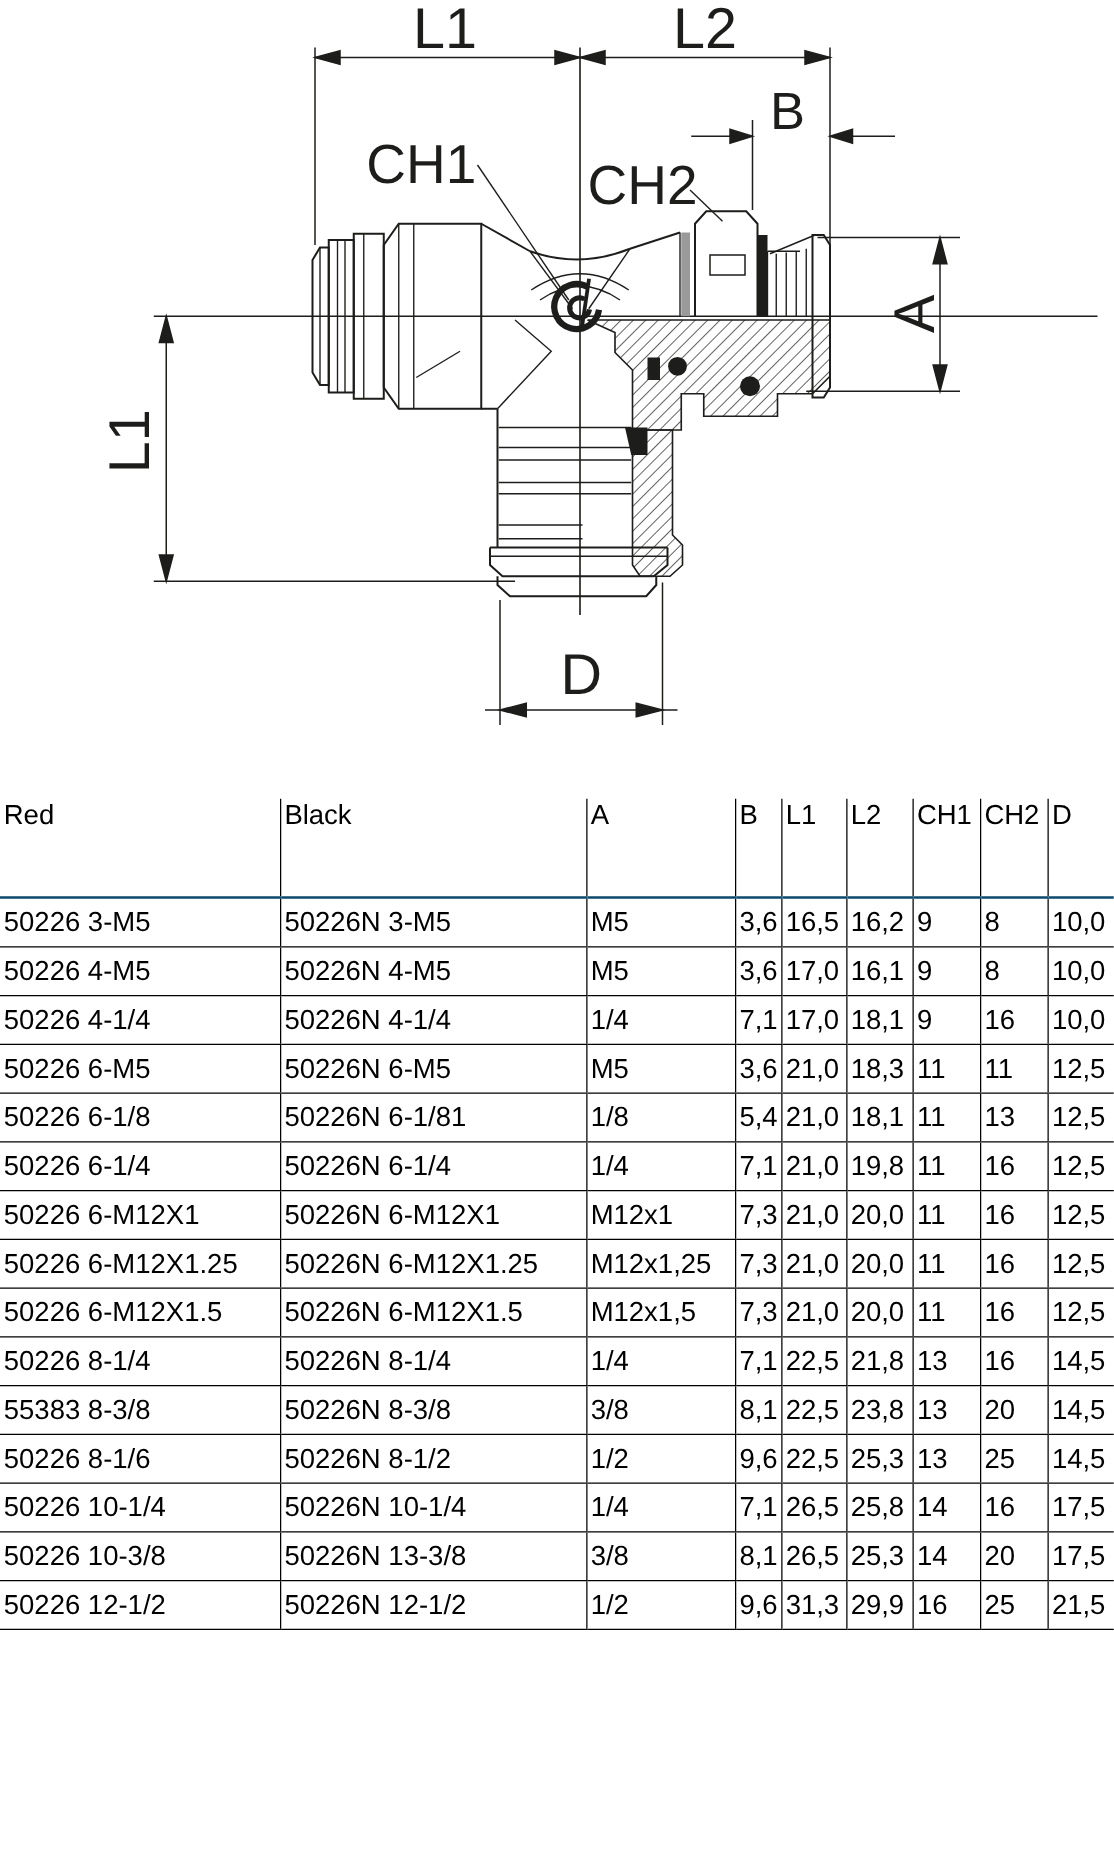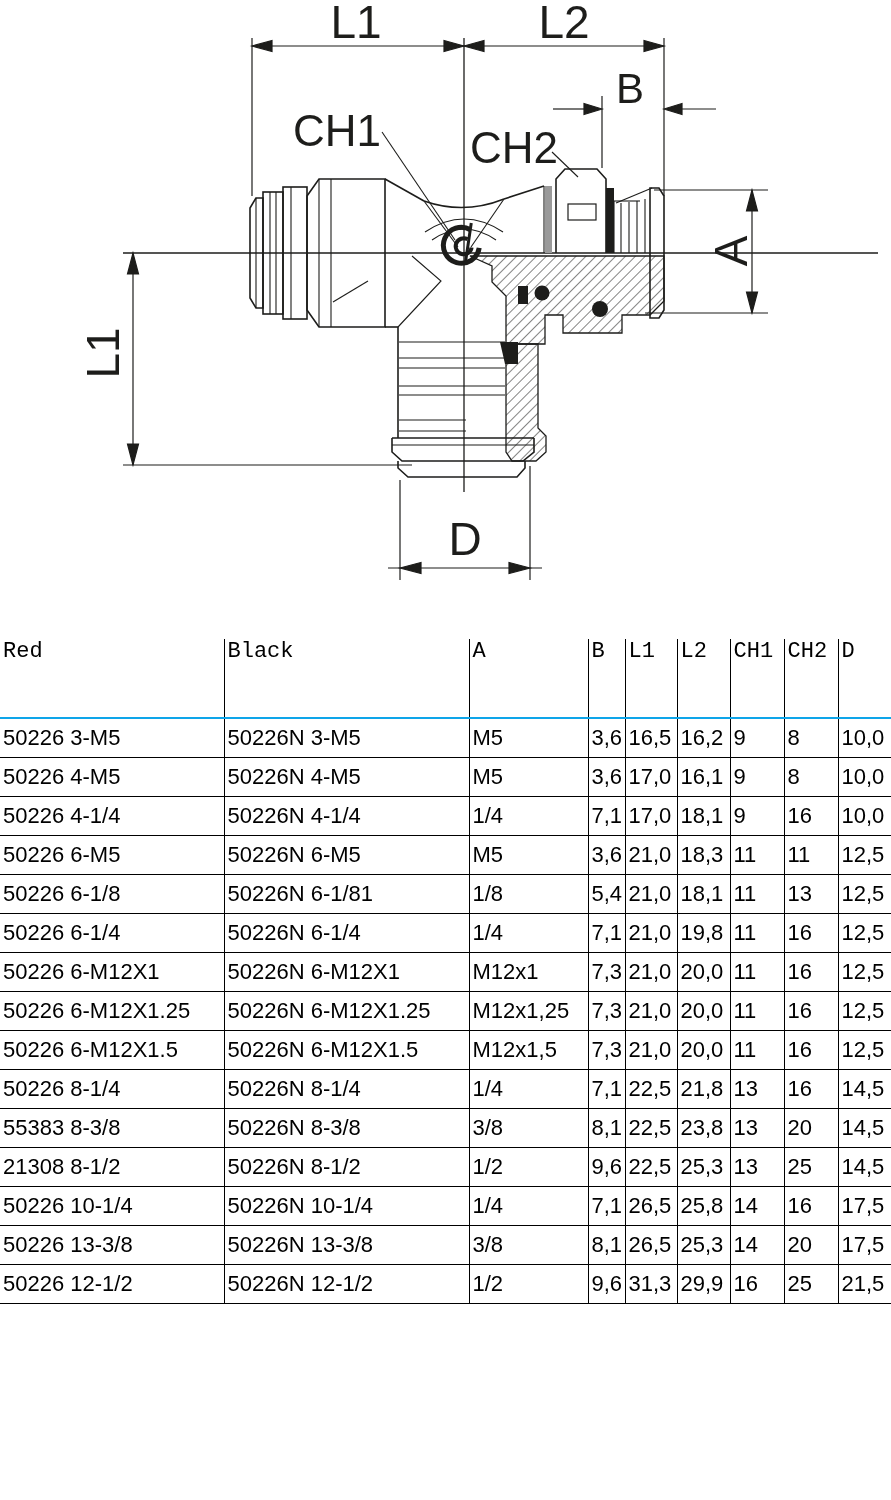--- a/index.html
+++ b/index.html
@@ -16,22 +16,21 @@
   }
   table.spec th, table.spec td {
     border-left:1.5px solid #000;
     padding:1px 1px 0 3px;
     text-align:left; font-weight:400;
     white-space:nowrap; overflow:hidden;
   }
   table.spec th:first-child, table.spec td:first-child { border-left:none; }
   table.spec thead th {
     height:77px; vertical-align:top;
-    border-bottom:2px solid #0ea5e9;
-    font-family:Liberation Mono, monospace;
+    border-bottom:2px solid #0c4a6e;
   }
   table.spec tbody td {
     height:37px; vertical-align:middle;
     border-bottom:1.5px solid #000;
   }
 </style>
 </head>
 <body>
 
 <svg class="drawing" width="891" height="620" viewBox="0 0 891 620">
@@ -306,21 +305,21 @@
         <td>50226N 8-3/8</td>
         <td>3/8</td>
         <td>8,1</td>
         <td>22,5</td>
         <td>23,8</td>
         <td>13</td>
         <td>20</td>
         <td>14,5</td>
       </tr>
       <tr>
-        <td>21308 8-1/2</td>
+        <td>50226 8-1/6</td>
         <td>50226N 8-1/2</td>
         <td>1/2</td>
         <td>9,6</td>
         <td>22,5</td>
         <td>25,3</td>
         <td>13</td>
         <td>25</td>
         <td>14,5</td>
       </tr>
       <tr>
@@ -328,21 +327,21 @@
         <td>50226N 10-1/4</td>
         <td>1/4</td>
         <td>7,1</td>
         <td>26,5</td>
         <td>25,8</td>
         <td>14</td>
         <td>16</td>
         <td>17,5</td>
       </tr>
       <tr>
-        <td>50226 13-3/8</td>
+        <td>50226 10-3/8</td>
         <td>50226N 13-3/8</td>
         <td>3/8</td>
         <td>8,1</td>
         <td>26,5</td>
         <td>25,3</td>
         <td>14</td>
         <td>20</td>
         <td>17,5</td>
       </tr>
       <tr>

